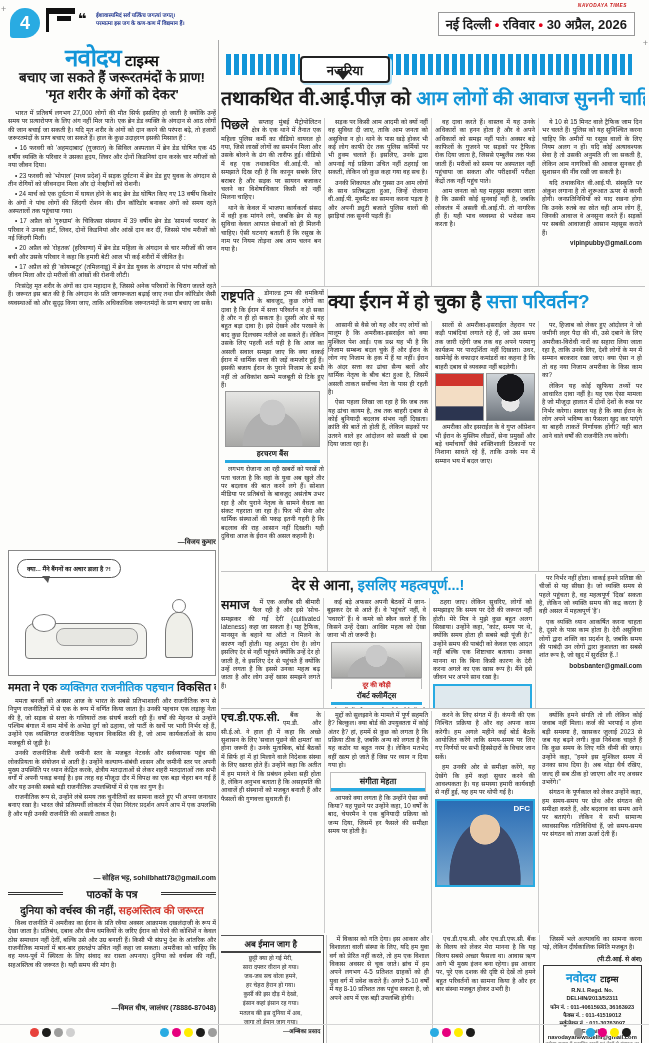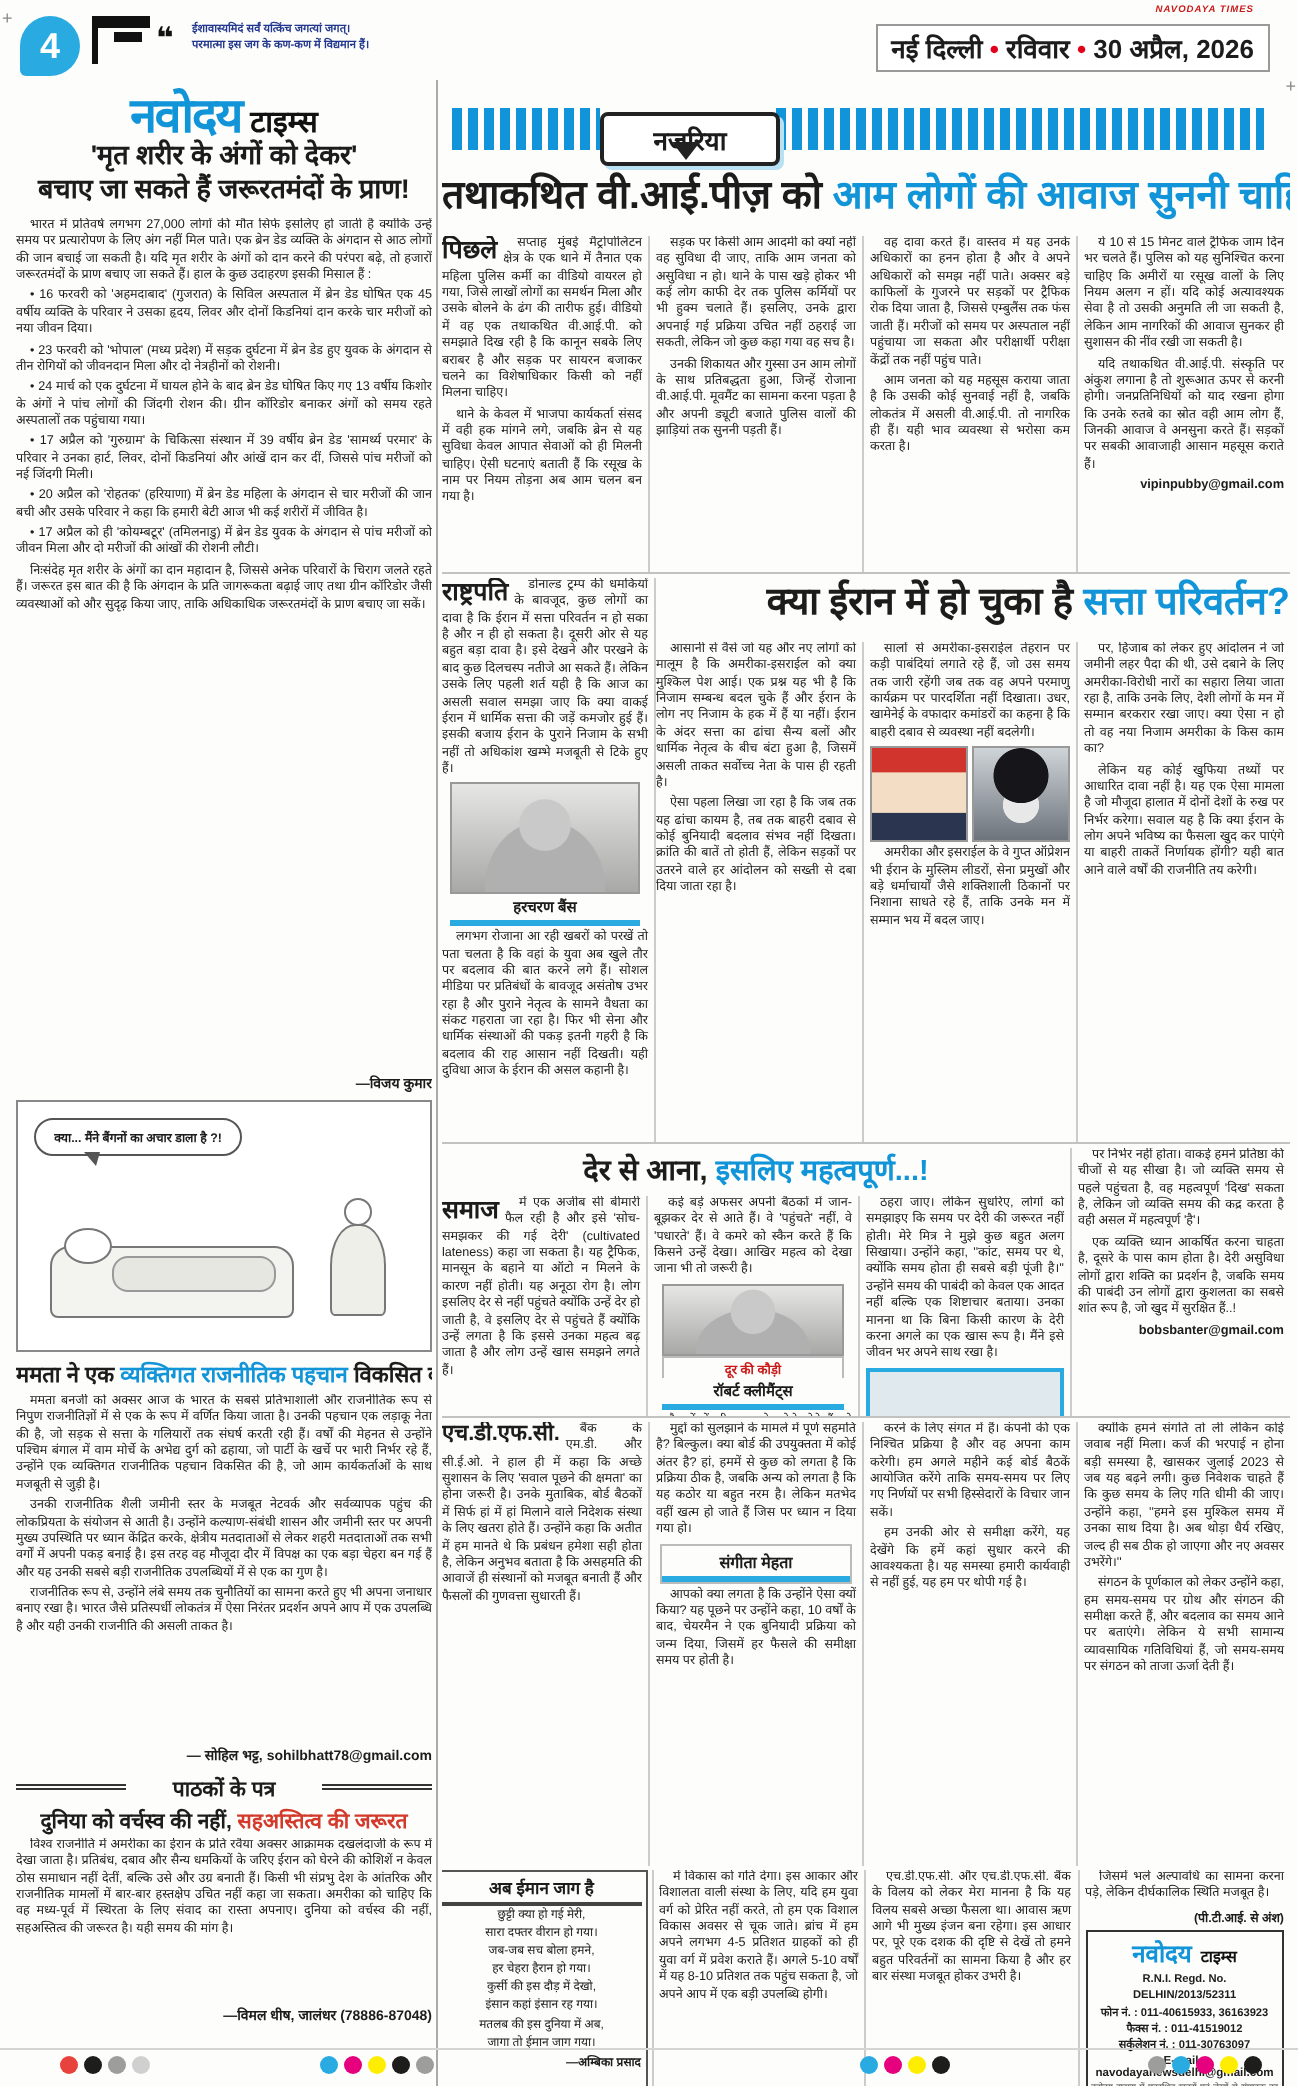--- a/index.html
+++ b/index.html
@@ -55,21 +55,21 @@
   
   .h1{white-space:nowrap;overflow:hidden;text-align:center;font-weight:bold;font-size:19.5px;height:30px;line-height:1.3;}
   .hblue{color:#1295d8;}
   .row{display:flex;border-top:1px solid #c2c2c2;padding-top:2px;}
   .row.first{border-top:none;}
   .col{flex:1;border-left:1px solid #ccc;padding:0 3px;overflow:hidden;}
   .col:first-child{border-left:none;padding-left:0;}
   .rowb{height:168px;}
   .rowc{height:282px;}
   .rowc-right{flex:3;display:flex;flex-direction:column;border-left:1px solid #ccc;overflow:hidden;}
-  .h2x{white-space:nowrap;overflow:hidden;text-align:right;font-weight:bold;font-size:19px;height:32px;line-height:1.4;}
+  .h2x{white-space:nowrap;overflow:hidden;text-align:left;font-weight:bold;font-size:19px;height:32px;line-height:1.4;}
   .rowc-cols{display:flex;flex:1;overflow:hidden;}
   .rowd{height:134px;}
   .rowd-left{flex:3;display:flex;flex-direction:column;overflow:hidden;}
   .h3x{white-space:nowrap;overflow:hidden;font-weight:bold;font-size:14.5px;height:24px;text-align:center;}
   .rowd-cols{display:flex;flex:1;overflow:hidden;}
   .rowe{height:222px;flex-direction:column;}
   .h4x{white-space:nowrap;overflow:hidden;text-align:center;font-weight:bold;font-size:16.5px;height:28px;}
   .rowe-cols{display:flex;flex:1;overflow:hidden;}
   .rowf{height:112px;border-top:none;}
   .drop{float:left;font-weight:bold;font-size:12.5px;line-height:1;margin:1px 3px 0 0;}
@@ -141,22 +141,22 @@
   </div>
 
   <div class="main">
 
     <div class="leftcol">
       <div class="masthead">
         <span class="b1">नवोदय</span>
         <span class="b2">टाइम्स</span>
       </div>
       <div class="edhead">
+        <div>बचाए जा सकते हैं जरूरतमंदों के प्राण!</div>
         <div>'मृत शरीर के अंगों को देकर'</div>
-        <div>बचाए जा सकते हैं जरूरतमंदों के प्राण!</div>
       </div>
       <div class="edbody smalltext">
           <p>भारत में प्रतिवर्ष लगभग 27,000 लोगों की मौत सिर्फ इसलिए हो जाती है क्योंकि उन्हें समय पर प्रत्यारोपण के लिए अंग नहीं मिल पाते। एक ब्रेन डेड व्यक्ति के अंगदान से आठ लोगों की जान बचाई जा सकती है। यदि मृत शरीर के अंगों को दान करने की परंपरा बढ़े, तो हजारों जरूरतमंदों के प्राण बचाए जा सकते हैं। हाल के कुछ उदाहरण इसकी मिसाल हैं :</p>
           <p>• 16 फरवरी को 'अहमदाबाद' (गुजरात) के सिविल अस्पताल में ब्रेन डेड घोषित एक 45 वर्षीय व्यक्ति के परिवार ने उसका हृदय, लिवर और दोनों किडनियां दान करके चार मरीजों को नया जीवन दिया।</p>
           <p>• 23 फरवरी को 'भोपाल' (मध्य प्रदेश) में सड़क दुर्घटना में ब्रेन डेड हुए युवक के अंगदान से तीन रोगियों को जीवनदान मिला और दो नेत्रहीनों को रोशनी।</p>
           <p>• 24 मार्च को एक दुर्घटना में घायल होने के बाद ब्रेन डेड घोषित किए गए 13 वर्षीय किशोर के अंगों ने पांच लोगों की जिंदगी रोशन की। ग्रीन कॉरिडोर बनाकर अंगों को समय रहते अस्पतालों तक पहुंचाया गया।</p>
           <p>• 17 अप्रैल को 'गुरुग्राम' के चिकित्सा संस्थान में 39 वर्षीय ब्रेन डेड 'सामर्थ्य परमार' के परिवार ने उनका हार्ट, लिवर, दोनों किडनियां और आंखें दान कर दीं, जिससे पांच मरीजों को नई जिंदगी मिली।</p>
           <p>• 20 अप्रैल को 'रोहतक' (हरियाणा) में ब्रेन डेड महिला के अंगदान से चार मरीजों की जान बची और उसके परिवार ने कहा कि हमारी बेटी आज भी कई शरीरों में जीवित है।</p>
           <p>• 17 अप्रैल को ही 'कोयम्बटूर' (तमिलनाडु) में ब्रेन डेड युवक के अंगदान से पांच मरीजों को जीवन मिला और दो मरीजों की आंखों की रोशनी लौटी।</p>
           <p>निःसंदेह मृत शरीर के अंगों का दान महादान है, जिससे अनेक परिवारों के चिराग जलते रहते हैं। जरूरत इस बात की है कि अंगदान के प्रति जागरूकता बढ़ाई जाए तथा ग्रीन कॉरिडोर जैसी व्यवस्थाओं को और सुदृढ़ किया जाए, ताकि अधिकाधिक जरूरतमंदों के प्राण बचाए जा सकें।</p>
@@ -338,20 +338,23 @@
               </div>
               <div>
                   <p>आपको क्या लगता है कि उन्होंने ऐसा क्यों किया? यह पूछने पर उन्होंने कहा, 10 वर्षों के बाद, चेयरमैन ने एक बुनियादी प्रक्रिया को जन्म दिया, जिसमें हर फैसले की समीक्षा समय पर होती है।</p>
                 </div>
             </div>
             <div class="col smalltext">
               <div>
                   <p>करने के लिए संगत में हैं। कंपनी की एक निश्चित प्रक्रिया है और वह अपना काम करेगी। हम अगले महीने कई बोर्ड बैठकें आयोजित करेंगे ताकि समय-समय पर लिए गए निर्णयों पर सभी हिस्सेदारों के विचार जान सकें।</p>
                   <p>हम उनकी ओर से समीक्षा करेंगे, यह देखेंगे कि हमें कहां सुधार करने की आवश्यकता है। यह समस्या हमारी कार्यवाही से नहीं हुई, यह हम पर थोपी गई है।</p>
                 </div>
+              <div class="hdfcphoto">
+                <span class="plabel">DFC</span>
+              </div>
             </div>
             <div class="col smalltext">
               <div>
                   <p>क्योंकि हमने संगति तो ली लेकिन कोई जवाब नहीं मिला। कर्ज की भरपाई न होना बड़ी समस्या है, खासकर जुलाई 2023 से जब यह बढ़ने लगी। कुछ निवेशक चाहते हैं कि कुछ समय के लिए गति धीमी की जाए। उन्होंने कहा, ''हमने इस मुश्किल समय में उनका साथ दिया है। अब थोड़ा धैर्य रखिए, जल्द ही सब ठीक हो जाएगा और नए अवसर उभरेंगे।''</p>
                   <p>संगठन के पूर्णकाल को लेकर उन्होंने कहा, हम समय-समय पर ग्रोथ और संगठन की समीक्षा करते हैं, और बदलाव का समय आने पर बताएंगे। लेकिन ये सभी सामान्य व्यावसायिक गतिविधियां हैं, जो समय-समय पर संगठन को ताजा ऊर्जा देती हैं।</p>
                 </div>
             </div>
           </div>
         </div>
       </div>

